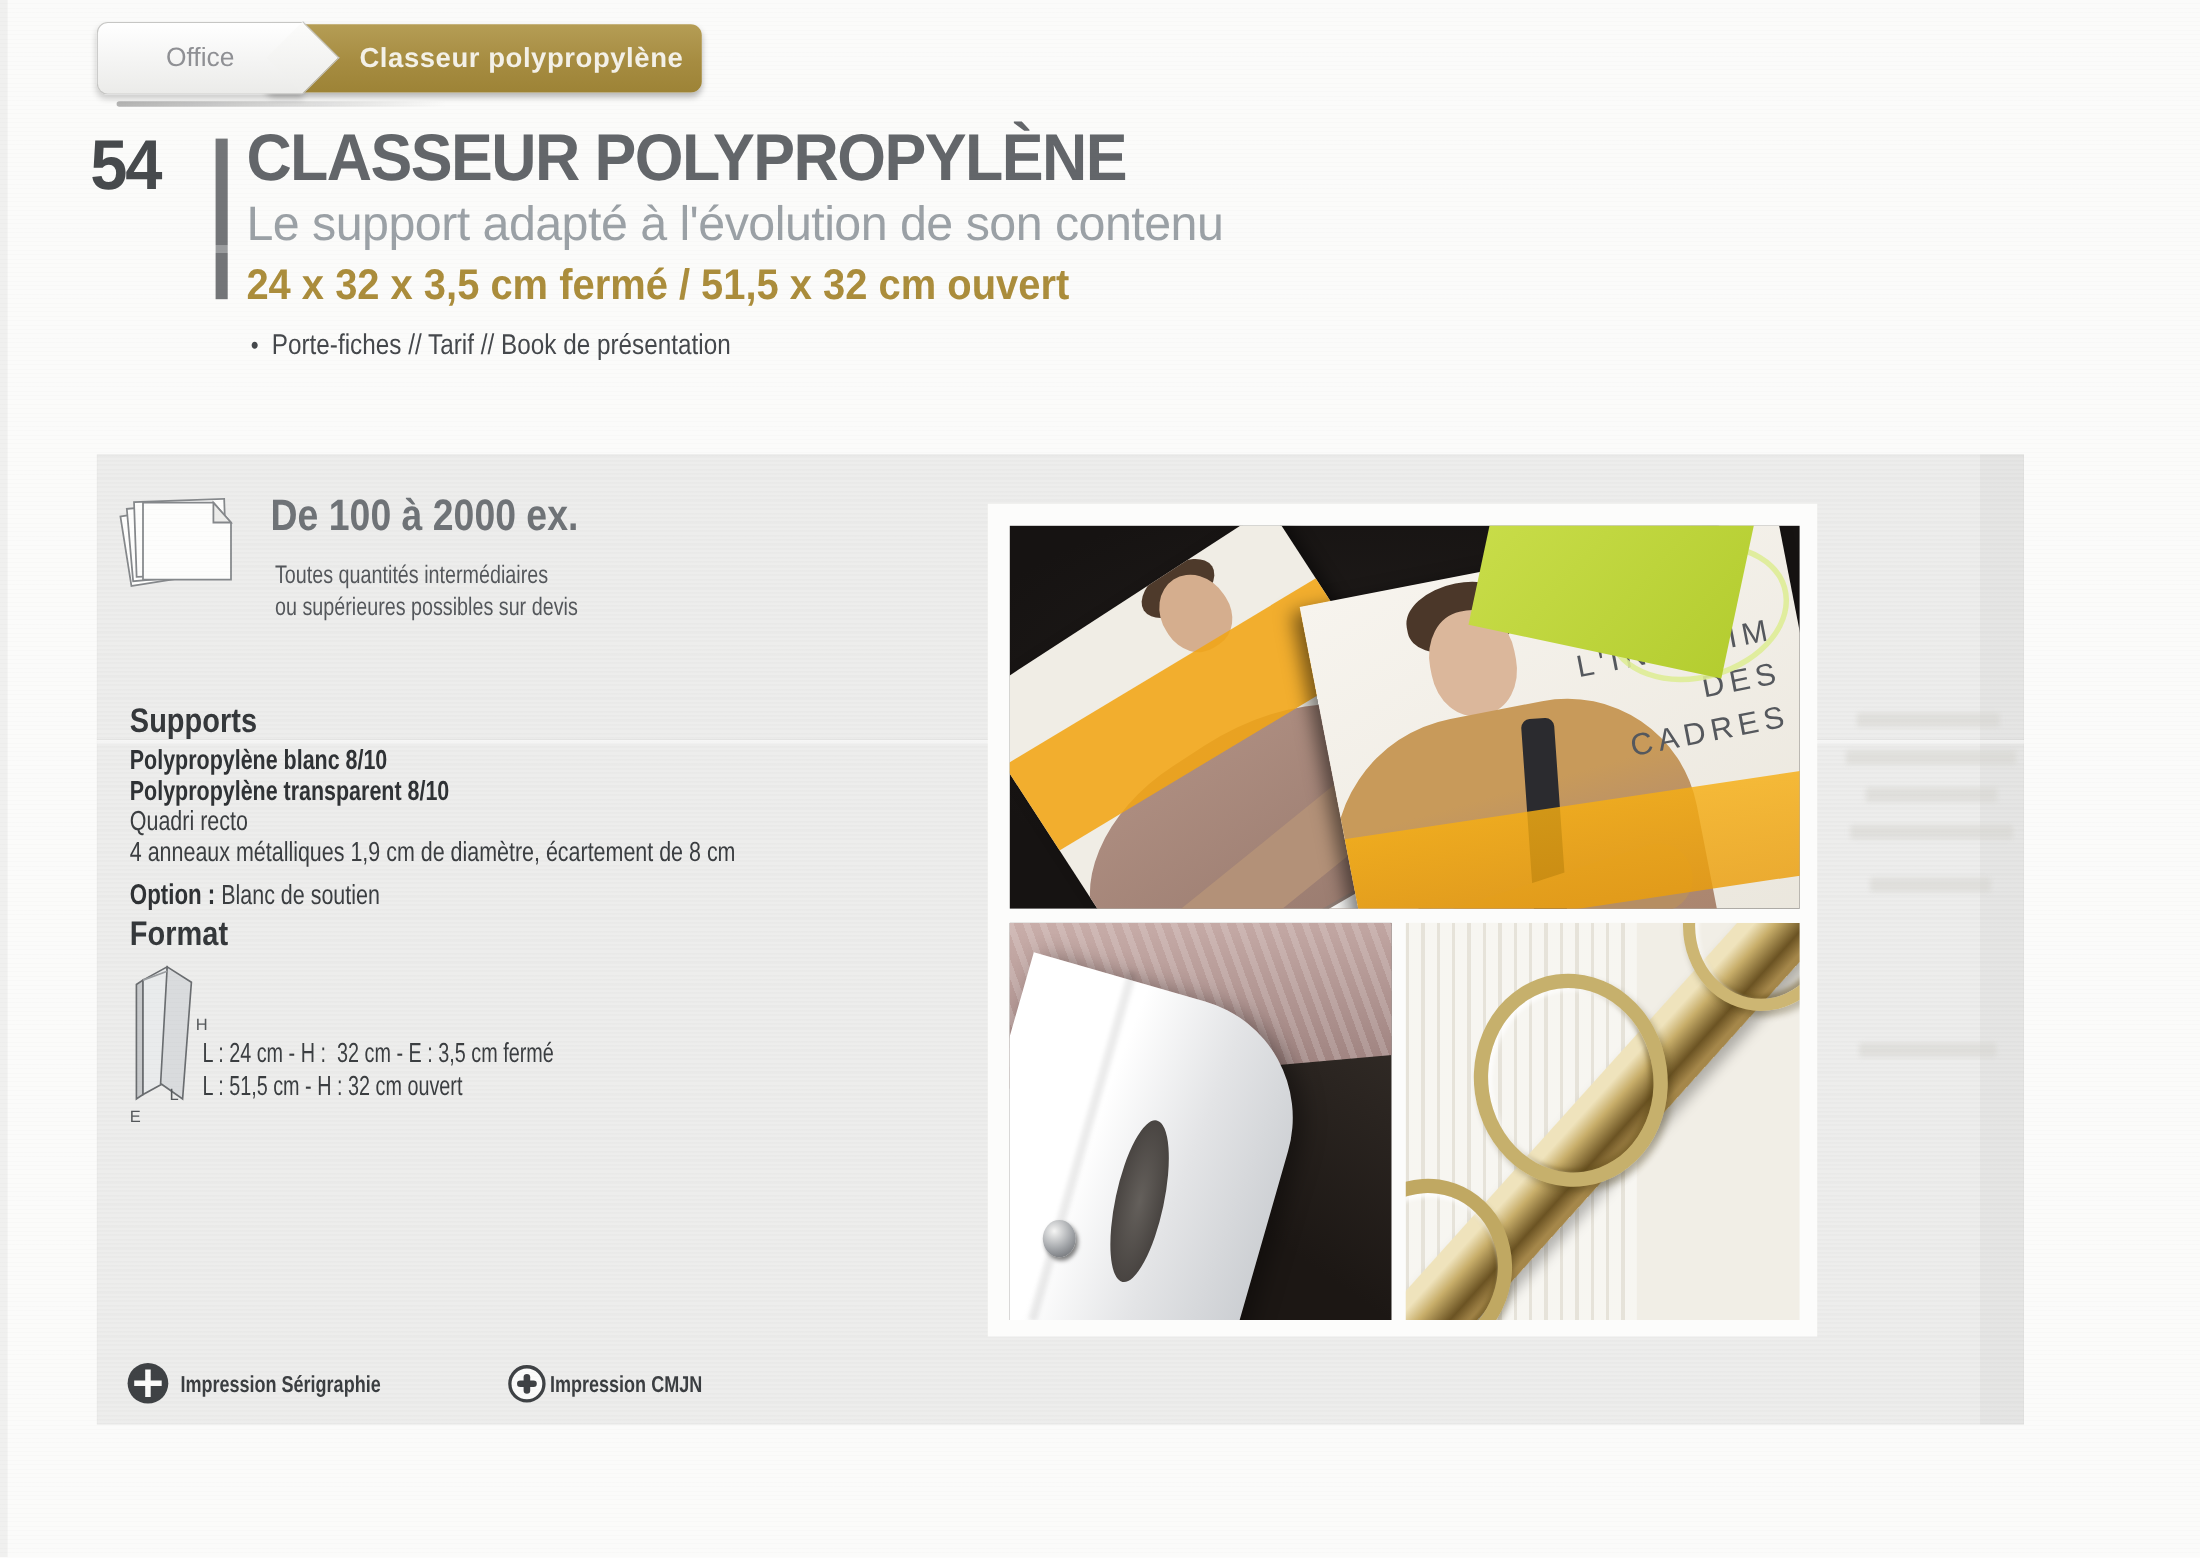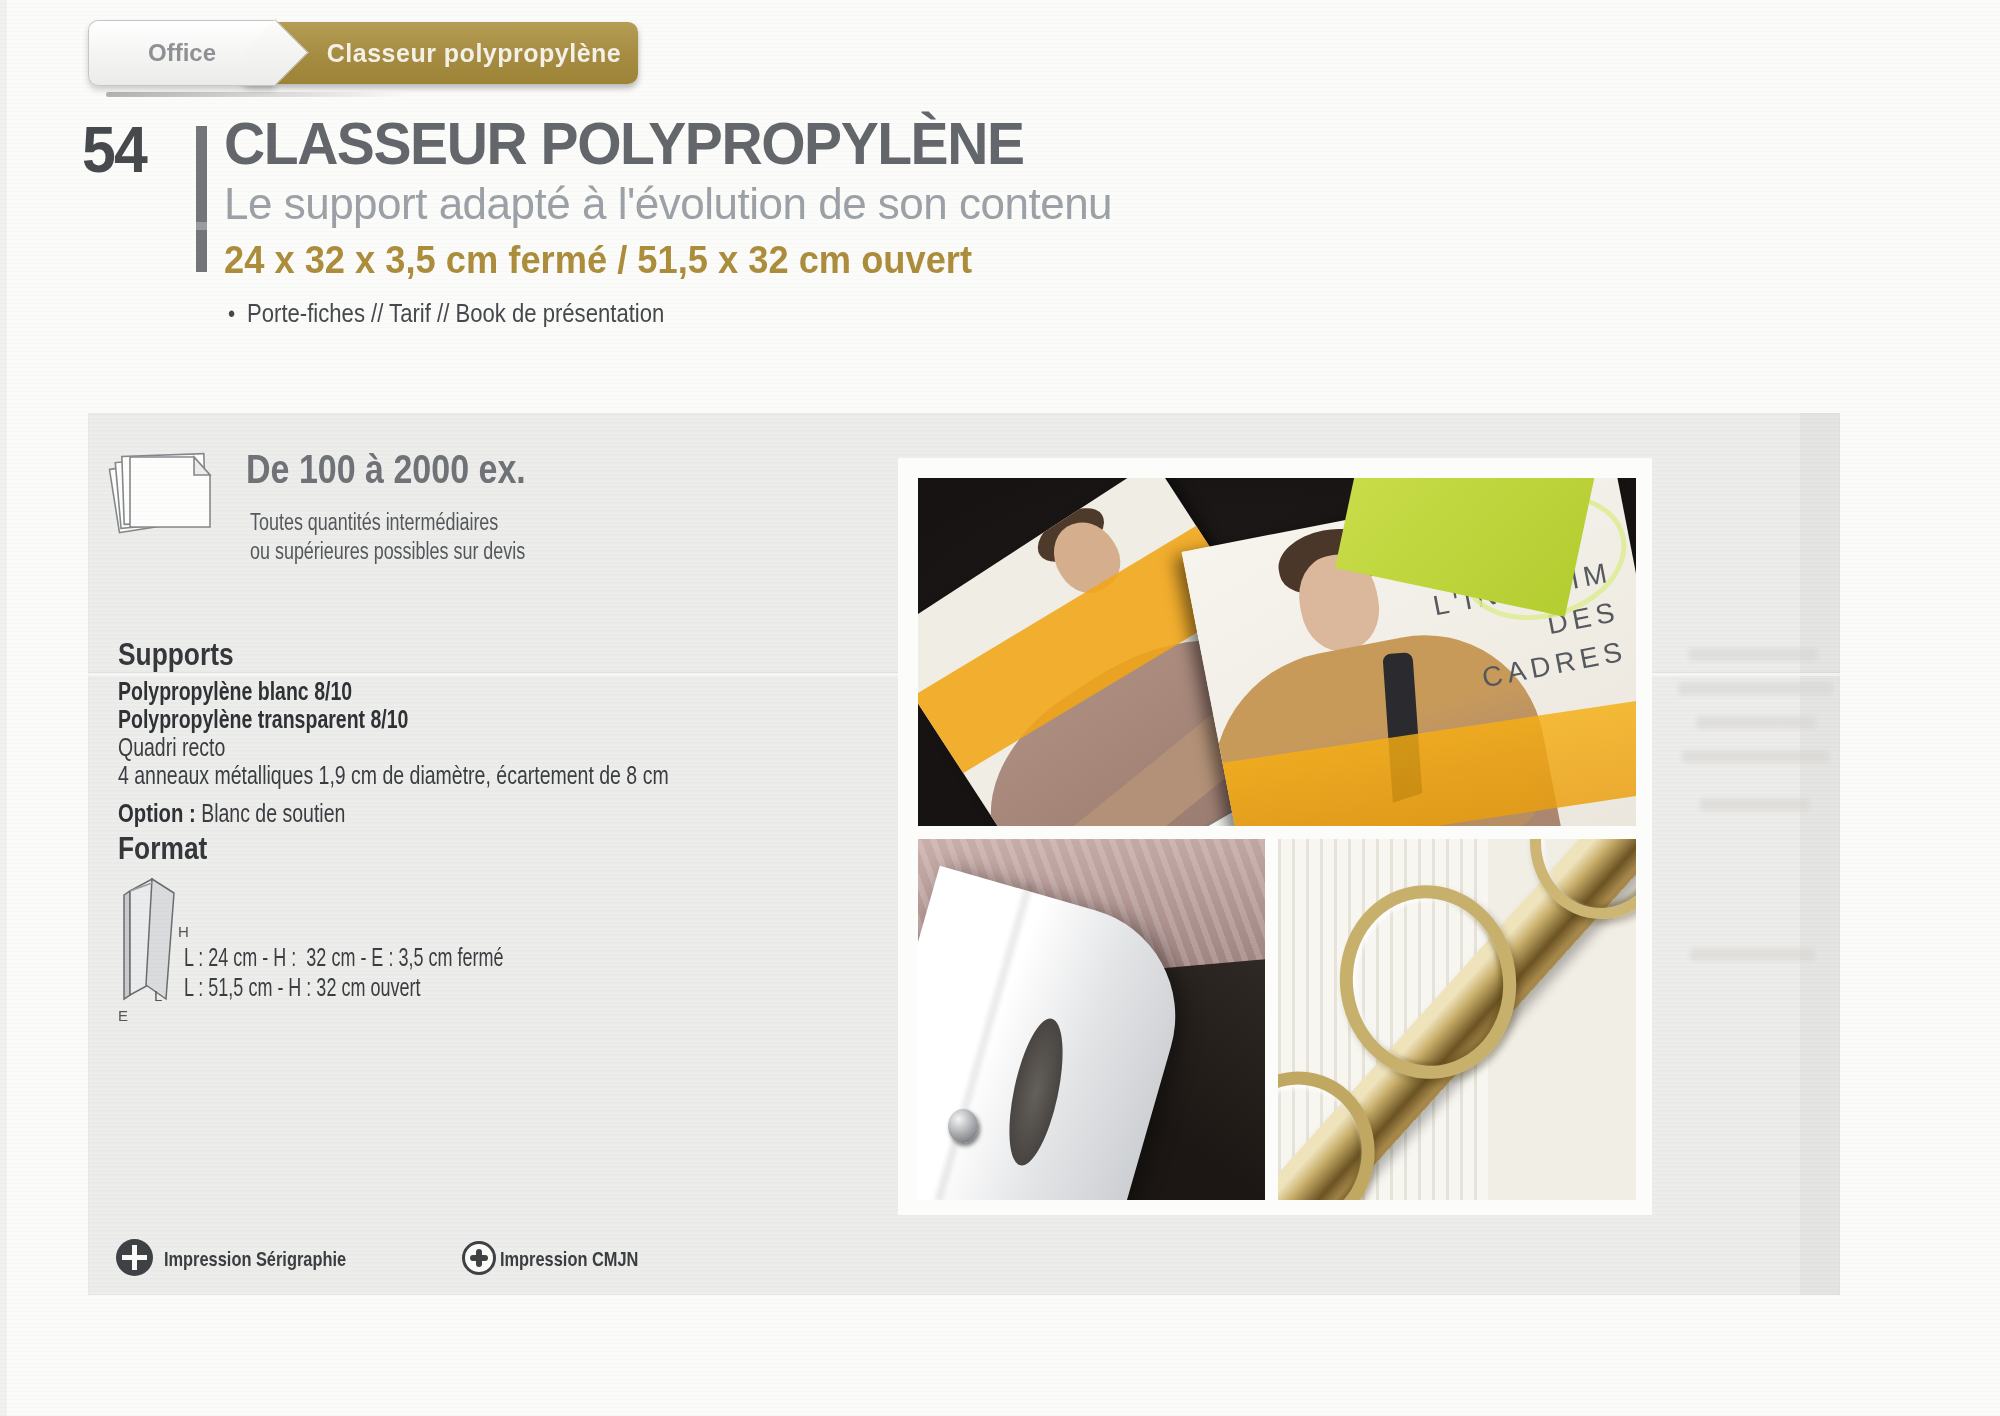--- a/index.html
+++ b/index.html
@@ -21,21 +21,21 @@
       box-shadow:0 4px 6px rgba(0,0,0,.28);z-index:1;}
   .tab-gold span{position:absolute;left:70px;right:0;top:0;height:62px;line-height:62px;
       text-align:center;font-size:25px;font-weight:bold;color:#f3f0e7;letter-spacing:.5px;}
   .tab-white{left:88px;top:20px;width:186px;height:64px;border:1px solid #c6c6c4;border-right:none;
       border-radius:10px 0 0 10px;background:linear-gradient(180deg,#ffffff,#ebebe9);
       z-index:2;box-shadow:0 4px 6px rgba(0,0,0,.18);}
   .tab-white::after{content:"";position:absolute;right:-24px;top:8px;width:46px;height:46px;
       transform:rotate(45deg);background:linear-gradient(135deg,#fcfcfb,#ececea);
       border-top:1px solid #c6c6c4;border-right:1px solid #c6c6c4;}
   .tab-white span{position:absolute;left:0;width:186px;top:0;height:64px;line-height:64px;
-      text-align:center;font-size:24px;font-weight:bold;color:#8f9094;}
+      text-align:center;font-size:24px;font-weight:normal;color:#8f9094;}
   .artifact-line{left:106px;top:92px;width:300px;height:5px;border-radius:3px;
       background:linear-gradient(90deg,rgba(110,110,110,.5),rgba(110,110,110,0));filter:blur(.6px);}
   .edge-strip{left:0;top:0;width:7px;height:1416px;background:rgba(0,0,0,.045);}
 
   
   .page-num{left:82px;top:118px;font-size:64px;font-weight:bold;color:#474a4d;letter-spacing:-2px;line-height:1;}
   .v-rule{left:196px;top:126px;width:11px;height:146px;
       background:linear-gradient(180deg,#737578 0 66%,#9a9c9e 66% 71%,#737578 71%);}
   .h-title{left:224px;top:114px;font-size:60px;font-weight:bold;color:#63666a;letter-spacing:-1.5px;line-height:1;white-space:nowrap;}
   .h-sub{left:224px;top:182px;font-size:44px;font-weight:normal;color:#9ba1a6;letter-spacing:-.5px;line-height:1;white-space:nowrap;}

